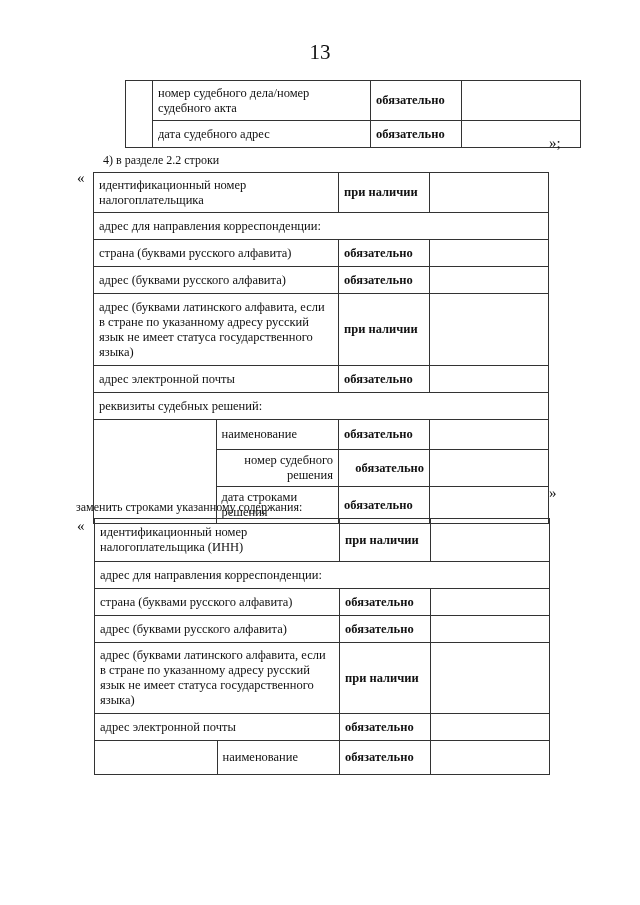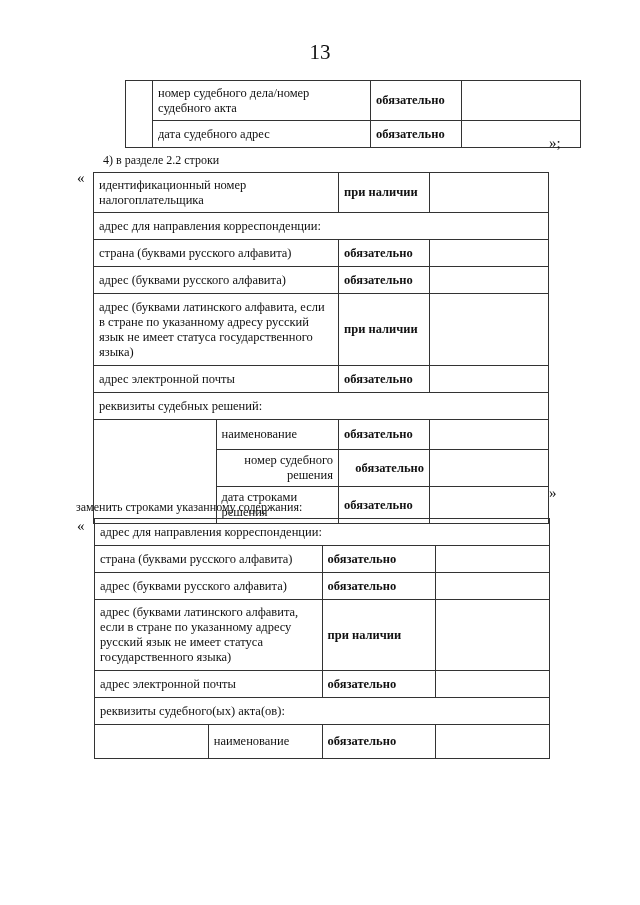--- a/index.html
+++ b/index.html
@@ -91,20 +91,25 @@
   </tr>
 </tbody>
   </table>
 <div class="quote" style="left:549px; top:485px;">»</div>
 
 <div class="para" style="left:76px; top:500px;">заменить строками указанному содержания:</div>
 
 <div class="quote" style="left:77px; top:518px;">«</div>
 <table class="doc" style="left:94px; top:518px; width:456px;">
   <tbody>
+      <tr style="height:43px;">
+    <td colspan="2">идентификационный номер налогоплательщика (ИНН)</td>
+    <td class="c2" style="width:80px;">при наличии</td>
+    <td class="c3"></td>
+  </tr>
   <tr style="height:27px;">
     <td colspan="4">адрес для направления корреспонденции:</td>
   </tr>
   <tr style="height:27px;">
     <td colspan="2">страна (буквами русского алфавита)</td>
     <td class="c2">обязательно</td>
     <td class="c3"></td>
   </tr>
   <tr style="height:27px;">
     <td colspan="2">адрес (буквами русского алфавита)</td>
@@ -114,23 +119,20 @@
   <tr style="height:71px;">
     <td colspan="2">адрес (буквами латинского алфавита, если в стране по указанному адресу русский язык не имеет статуса государственного языка)</td>
     <td class="c2">при наличии</td>
     <td class="c3"></td>
   </tr>
   <tr style="height:27px;">
     <td colspan="2">адрес электронной почты</td>
     <td class="c2">обязательно</td>
     <td class="c3"></td>
   </tr>
-  <tr style="height:27px;">
-    <td colspan="4">реквизиты судебного(ых) акта(ов):</td>
-  </tr>
   <tr style="height:34px;">
     <td class="sub-indent" style="width:16px;"></td>
     <td class="c1">наименование</td>
     <td class="c2">обязательно</td>
     <td class="c3"></td>
   </tr>
 </tbody>
   </table>
 
 </body></html>

